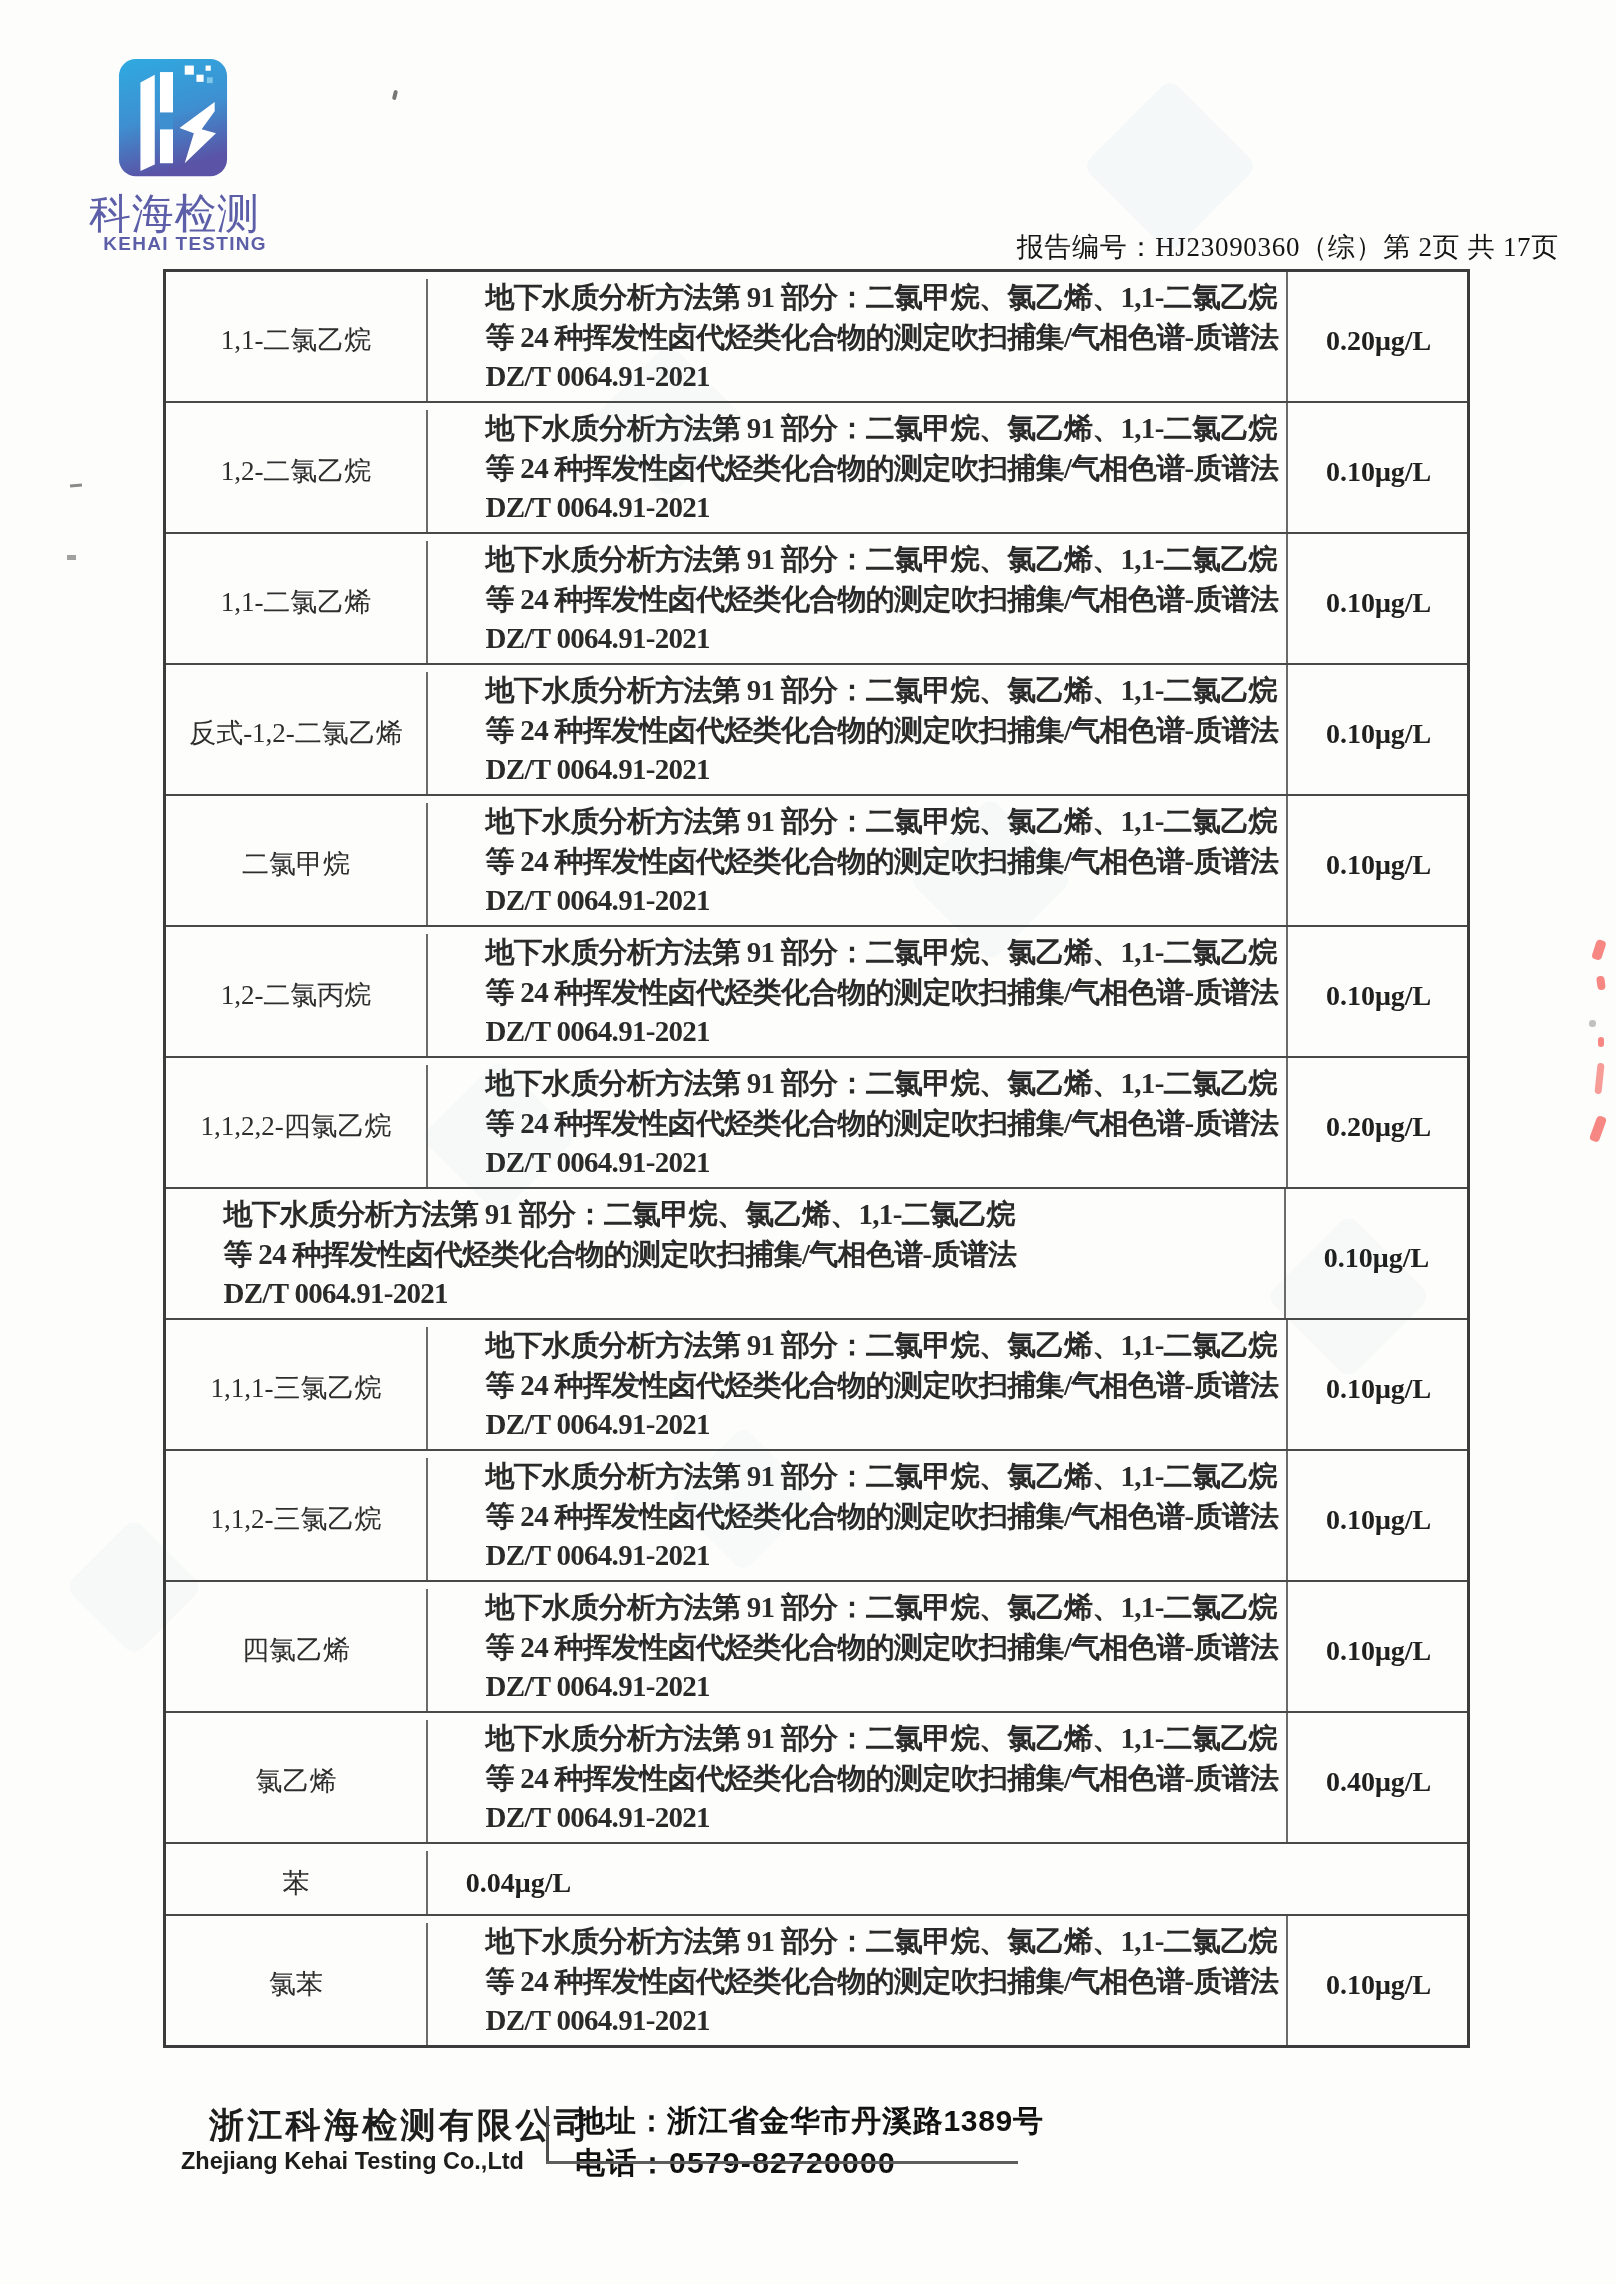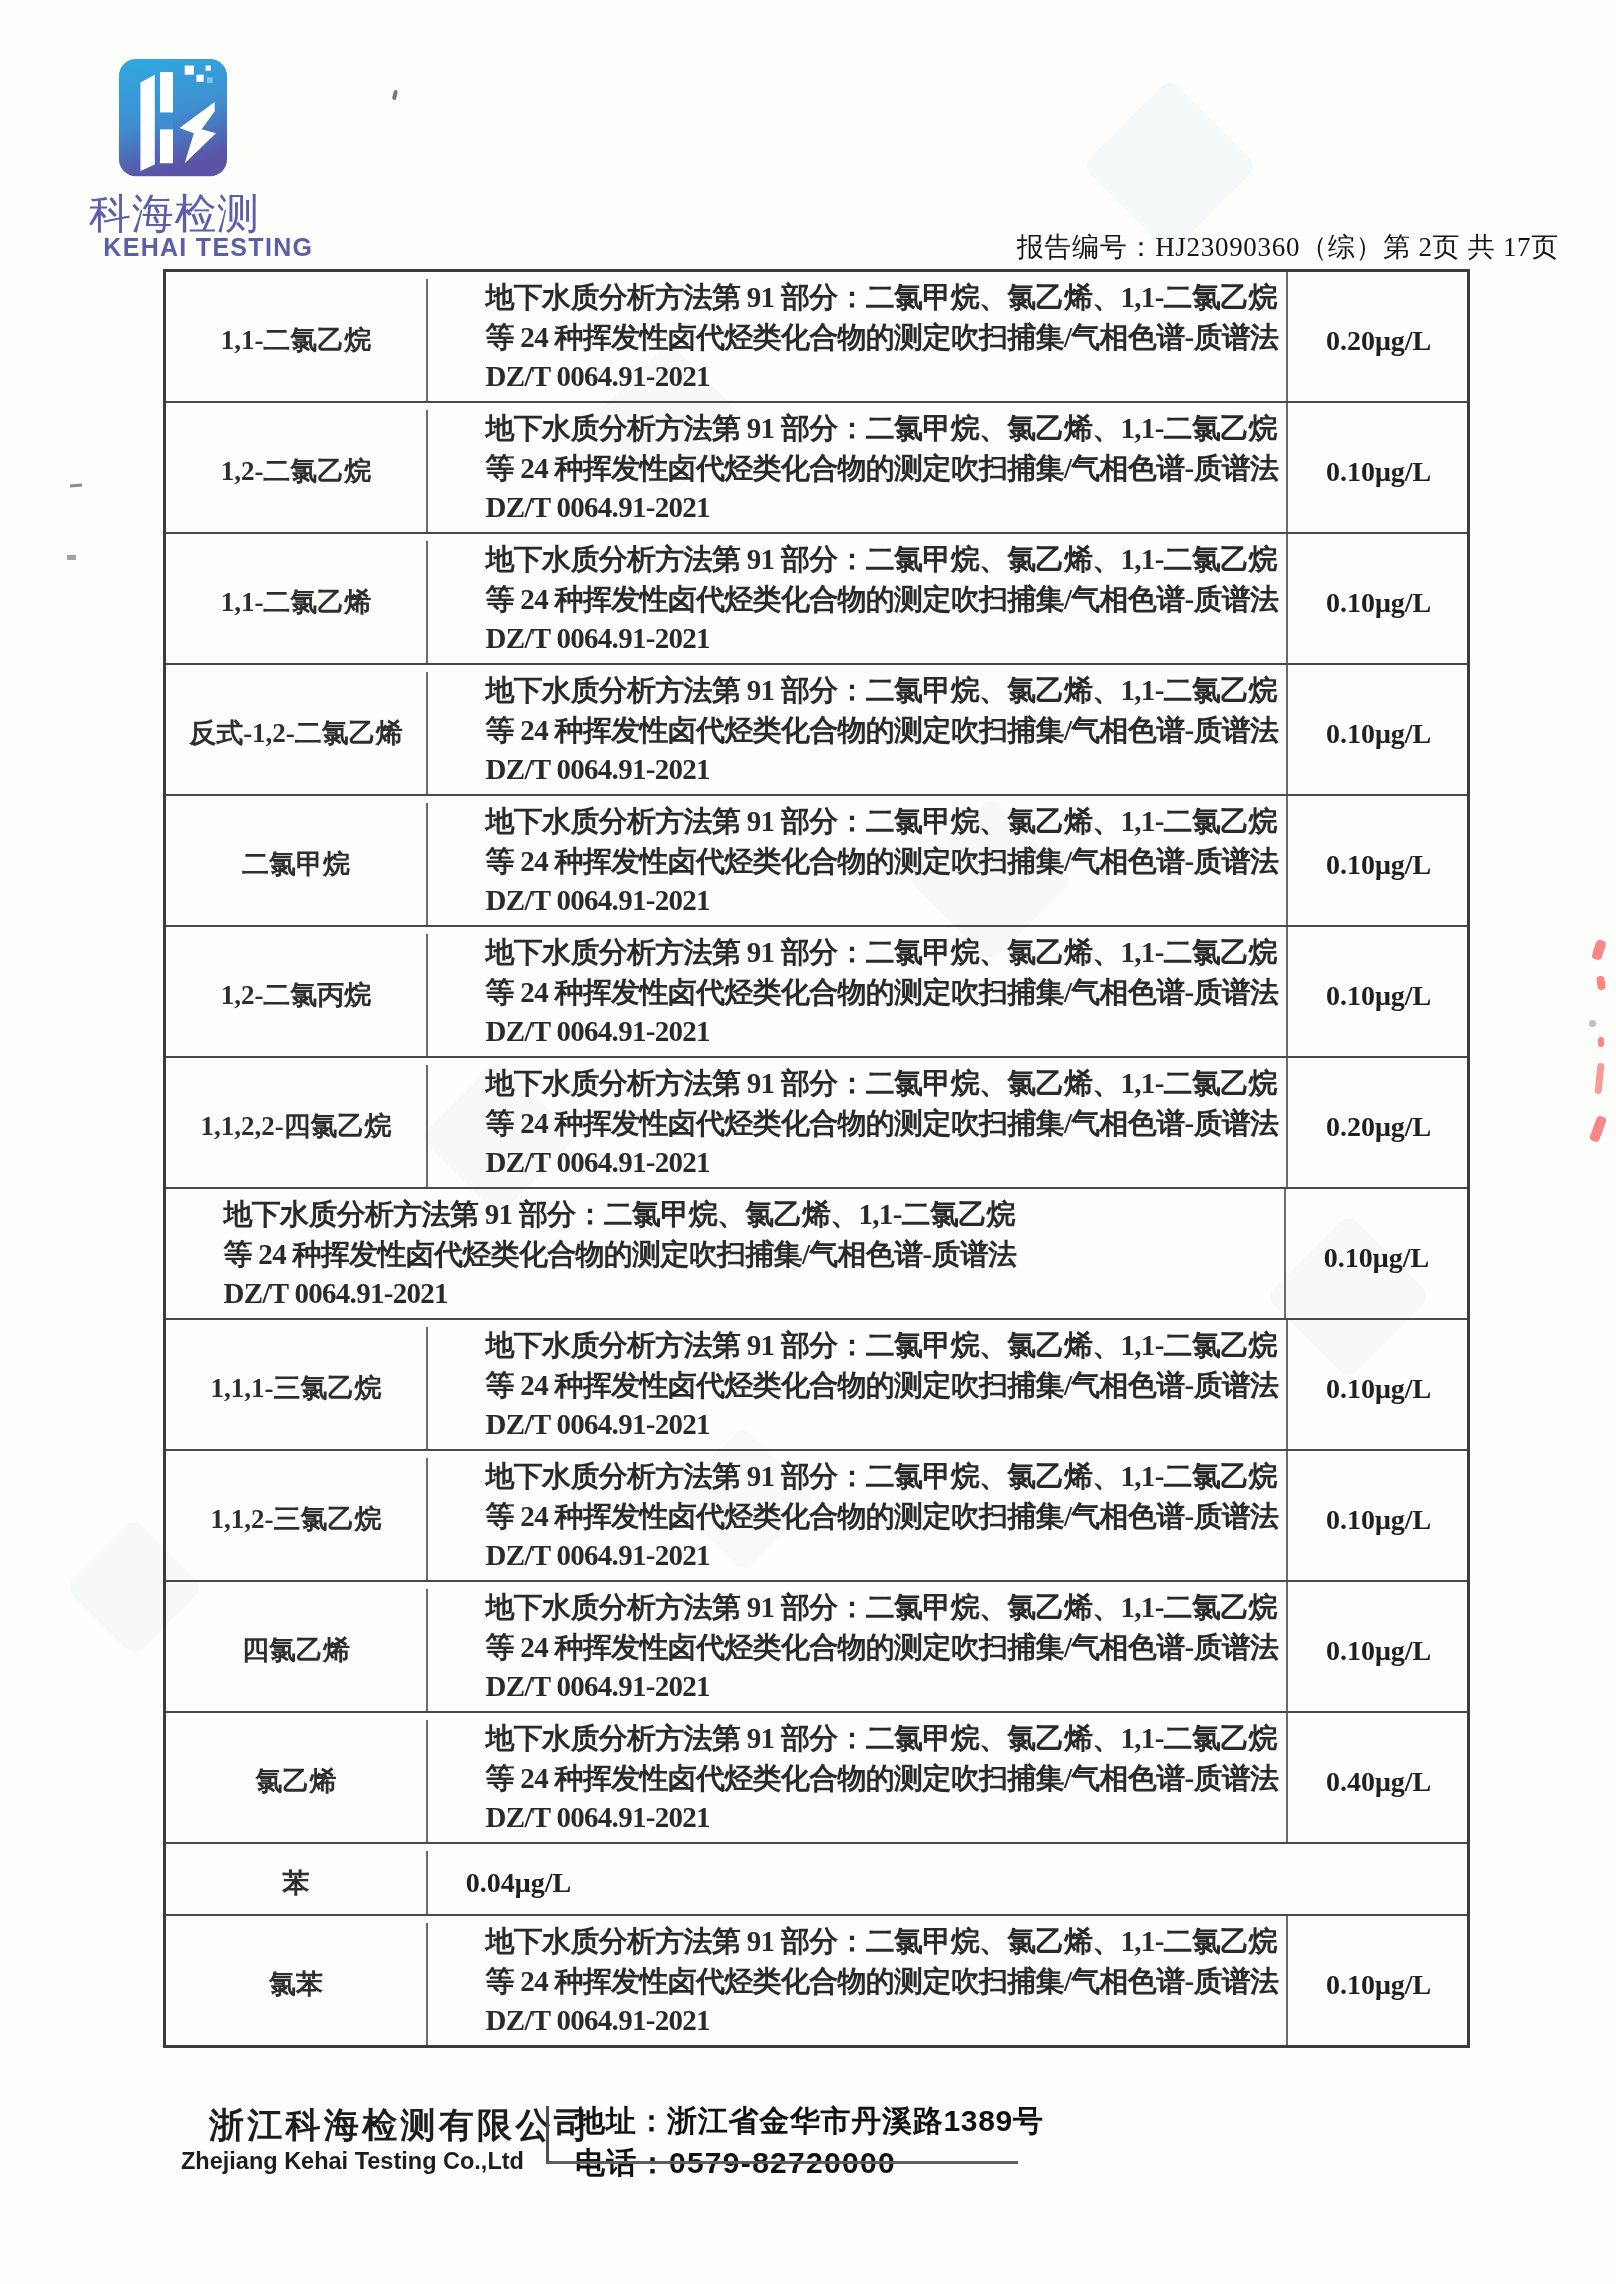--- a/index.html
+++ b/index.html
@@ -17,21 +17,21 @@
   .logo-icon{position:absolute;left:28px;top:3.3px;width:112px;height:124px;}
   .logo-cn{
     position:absolute;left:0;top:134px;width:209px;
     font-family:"Liberation Sans","DejaVu Sans",sans-serif;
     font-size:42px;font-weight:500;letter-spacing:0.7px;
     color:#5c5fa8;white-space:nowrap;
   }
   .logo-en{
     position:absolute;left:14.3px;top:181px;width:195px;
     font-family:"Liberation Sans","DejaVu Sans",sans-serif;
-    font-size:25px;font-weight:bold;letter-spacing:1.3px;
+    font-size:19px;font-weight:bold;letter-spacing:1.3px;
     color:#5c5fa8;white-space:nowrap;
   }
 
   
   .report-line{
     position:absolute;right:57px;top:229px;
     font-size:27px;font-weight:500;color:#151515;
     white-space:nowrap;letter-spacing:0.7px;
   }
 
@@ -43,21 +43,21 @@
     background:transparent;
   }
   .row{display:flex;border-bottom:2.6px solid #494949;}
   .row:last-child{border-bottom:none;}
   .row.tall{height:129px;}
   .row.short{height:70px;}
   .cell{box-sizing:border-box;}
   .cell.name{
     flex:0 0 262px;border-right:2px solid #6b6b6b;
     display:flex;align-items:center;justify-content:center;
-    font-size:27px;font-weight:700;color:#2e2e2e;
+    font-size:27px;font-weight:400;color:#2e2e2e;
     text-align:center;padding:0 5.2px;margin-top:7px;
   }
   .cell.method{
     flex:1 1 auto;border-right:2px solid #6b6b6b;
     display:flex;flex-direction:column;justify-content:space-between;
     padding:10.4px 7.8px 7.8px 19.5px;
     font-size:29px;font-weight:600;color:#2a2a2a;letter-spacing:-0.7px;margin-left:38px;
   }
   .row.short .cell.method{justify-content:center;}
   .method-line{white-space:nowrap;line-height:1.1;}

